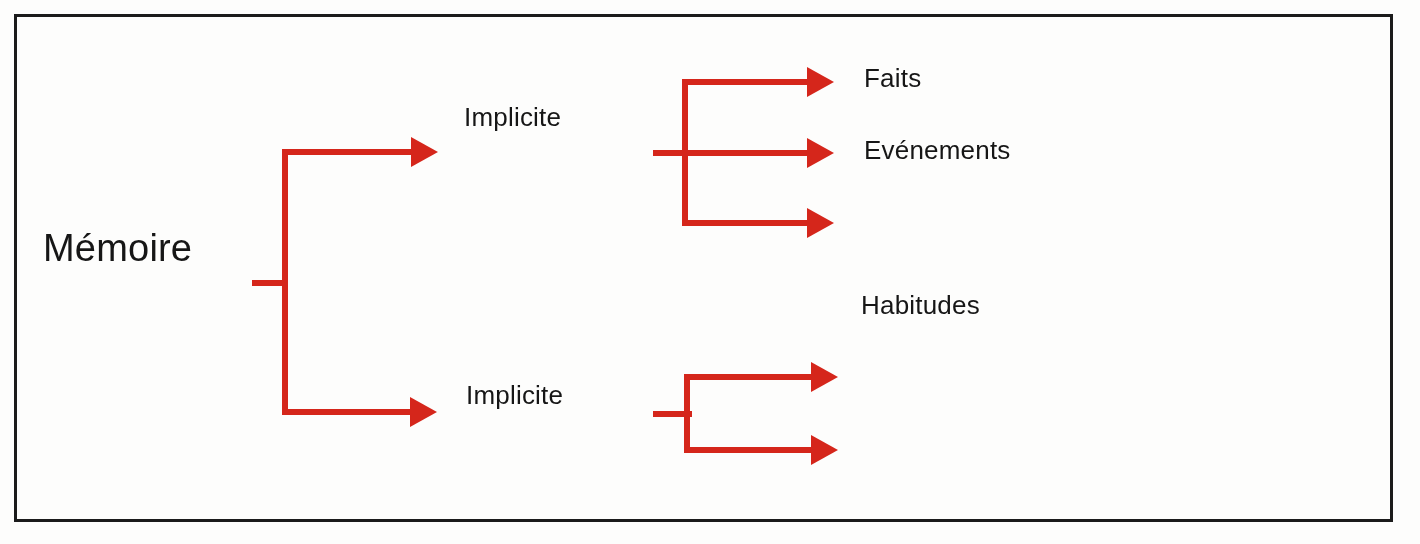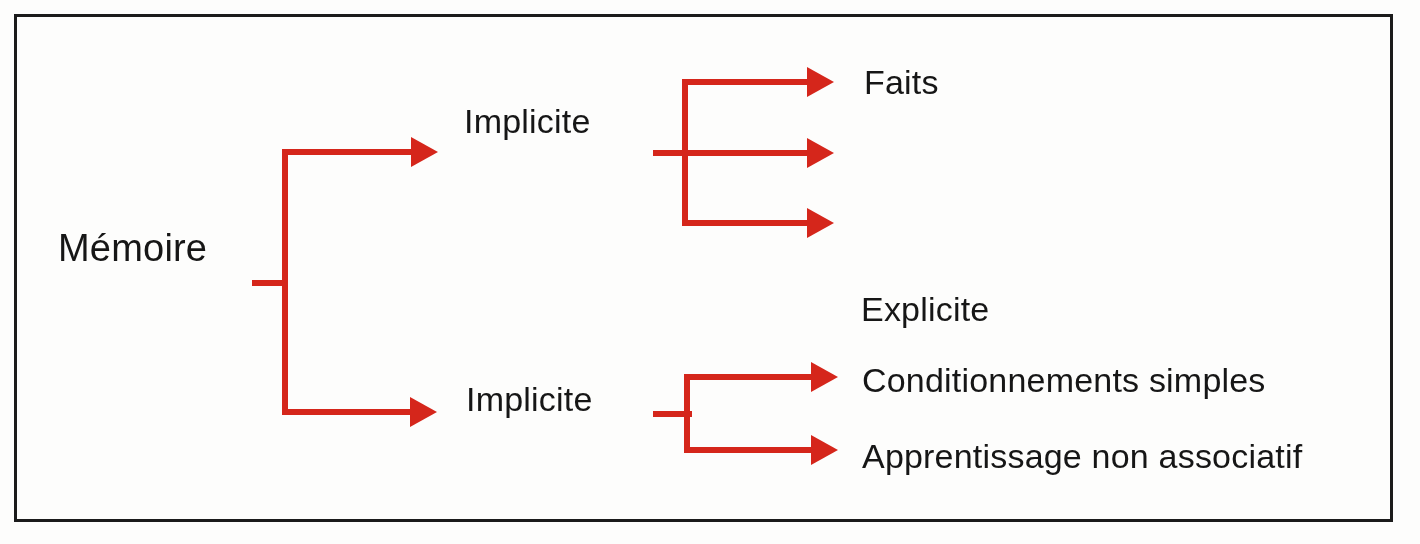--- a/index.html
+++ b/index.html
@@ -18,21 +18,21 @@
   .canvas{position:absolute;left:0;top:0;width:1420px;height:544px;}
   .frame{
     position:absolute;left:14px;top:14px;width:1373px;height:502px;
     border:3px solid var(--frame);
     background:transparent;
   }
   svg.connectors{position:absolute;left:0;top:0;width:1420px;height:544px;}
   .label{
     position:absolute;
     color:var(--text);
-    font-size:34px;
+    font-size:26px;
     line-height:1.1;
     white-space:nowrap;
     letter-spacing:0.2px;
   }
   .label.root{font-size:38px;}
 </style>
 </head>
 <body>
 
 <div class="canvas">
@@ -85,28 +85,27 @@
       <line x1="684" y1="377" x2="814" y2="377" stroke="var(--arrow)" stroke-width="6"></line>
       <polygon points="838,377 811,362 811,392" fill="var(--arrow)"></polygon>
     </g>
 
     <g>
       <line x1="684" y1="450" x2="814" y2="450" stroke="var(--arrow)" stroke-width="6"></line>
       <polygon points="838,450 811,435 811,465" fill="var(--arrow)"></polygon>
     </g>
   </svg>
 
-  <div class="label root" style="left:58px;top:228px;">Mémoire</div>
+  <div class="label root" style="left:43px;top:228px;">Mémoire</div>
 
   <div class="label" style="left:464px;top:103px;">Implicite</div>
 
   <div class="label" style="left:466px;top:381px;">Implicite</div>
 
   <div class="label" style="left:864px;top:64px;">Faits</div>
 
+  <div class="label" style="left:864px;top:136px;">Evénements</div>
 
-  <div class="label" style="left:861px;top:291px;">Explicite</div>
+  <div class="label" style="left:861px;top:291px;">Habitudes</div>
 
-  <div class="label" style="left:862px;top:362px;">Conditionnements simples</div>
 
-  <div class="label" style="left:862px;top:438px;">Apprentissage non associatif</div>
 
 </div>
 
 </body></html>

